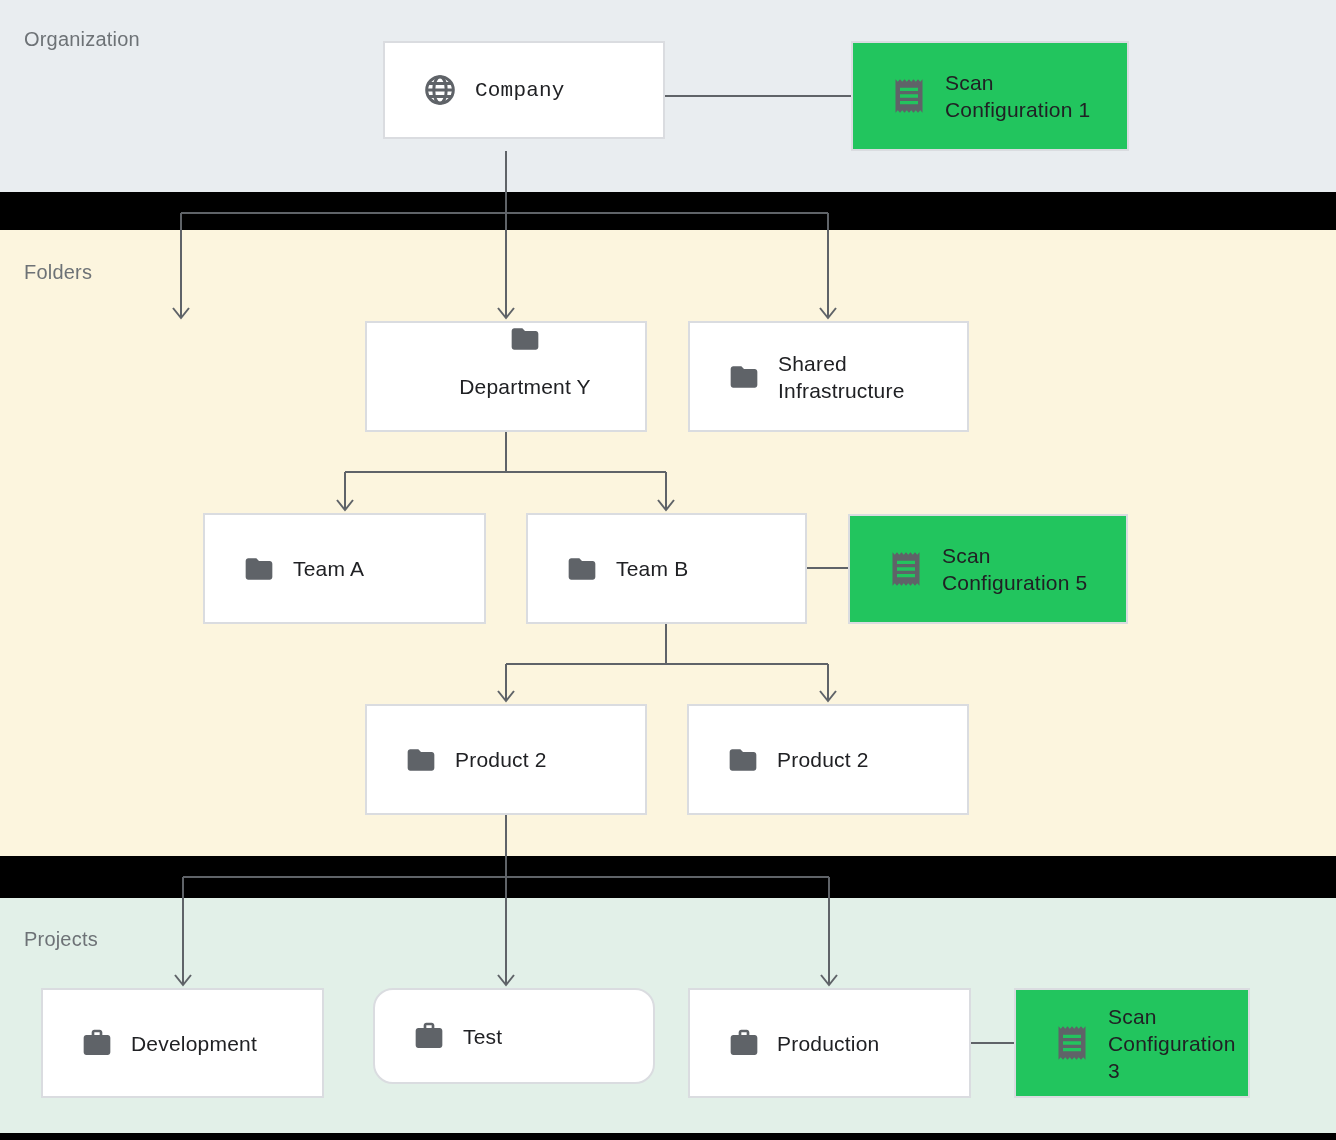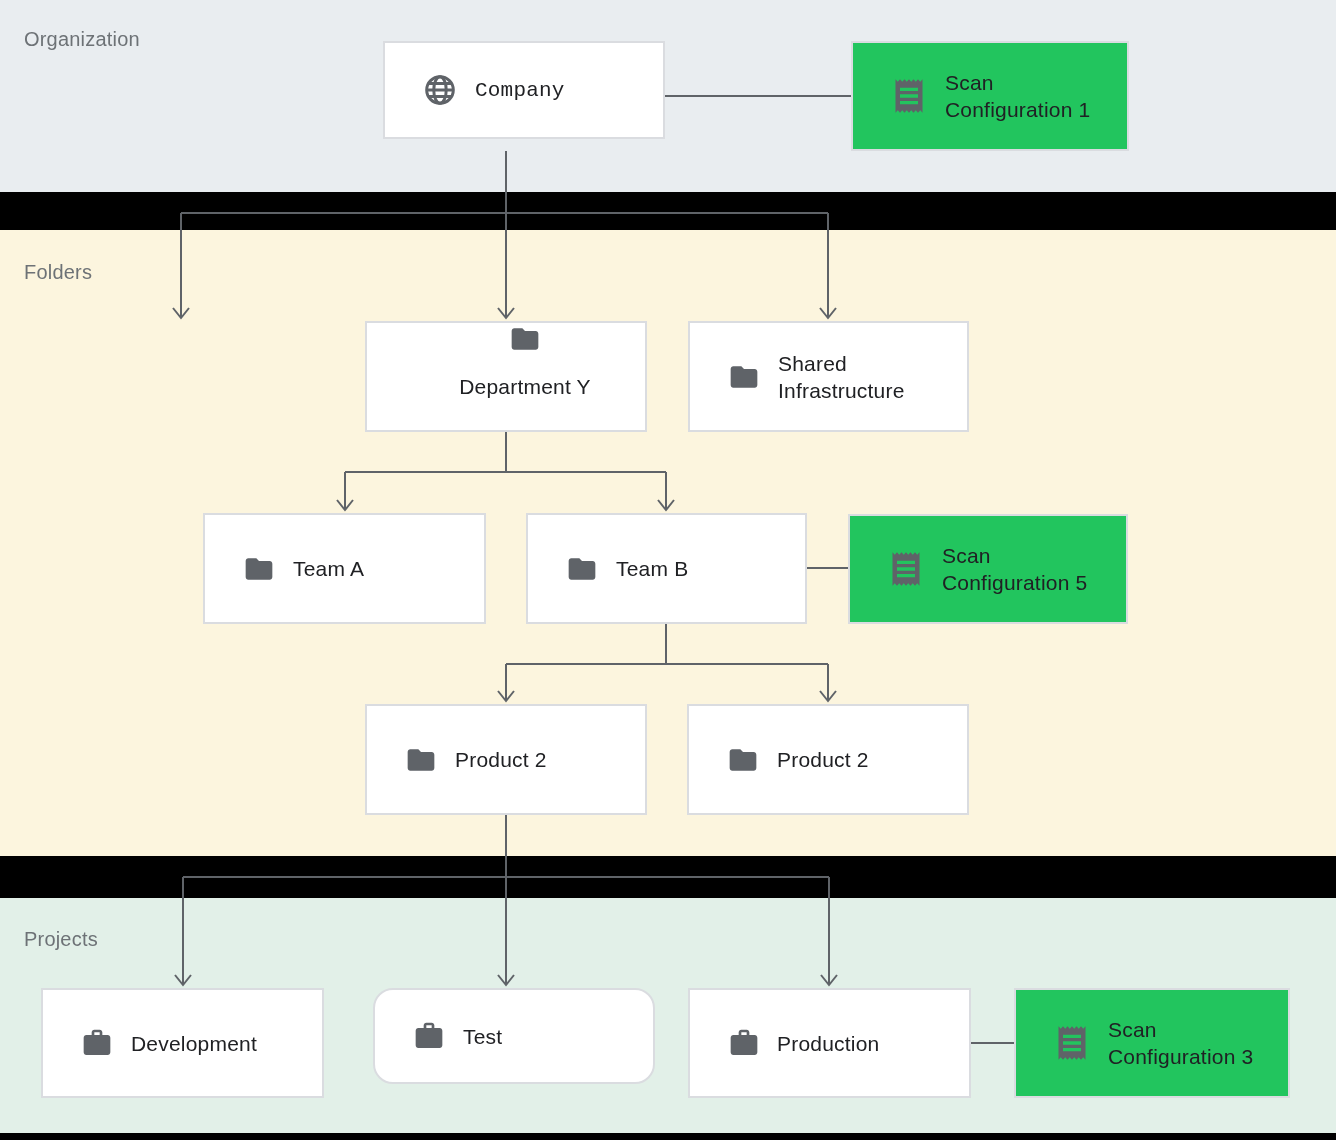--- a/index.html
+++ b/index.html
@@ -38,21 +38,21 @@
   .n-depty{left:365px;top:321px;width:282px;height:111px;flex-direction:column;}
   .n-shared{left:688px;top:321px;width:281px;height:111px;}
   .n-teama{left:203px;top:513px;width:283px;height:111px;}
   .n-teamb{left:526px;top:513px;width:281px;height:111px;}
   .n-scan2{left:848px;top:514px;width:280px;height:110px;}
   .n-product1{left:365px;top:704px;width:282px;height:111px;}
   .n-product2{left:687px;top:704px;width:282px;height:111px;}
   .n-development{left:41px;top:988px;width:283px;height:110px;}
   .n-test{left:373px;top:988px;width:282px;height:96px;border-radius:20px;}
   .n-production{left:688px;top:988px;width:283px;height:110px;gap:17px;}
-  .n-scan3{left:1014px;top:988px;width:276px;height:110px;}
+  .n-scan3{left:1014px;top:988px;width:236px;height:110px;}
 </style>
 </head>
 <body>
 
 <div class="canvas">
 
   <div class="section section-org"></div>
   <div class="band band-1"></div>
   <div class="section section-folders"></div>
   <div class="band band-2"></div>

